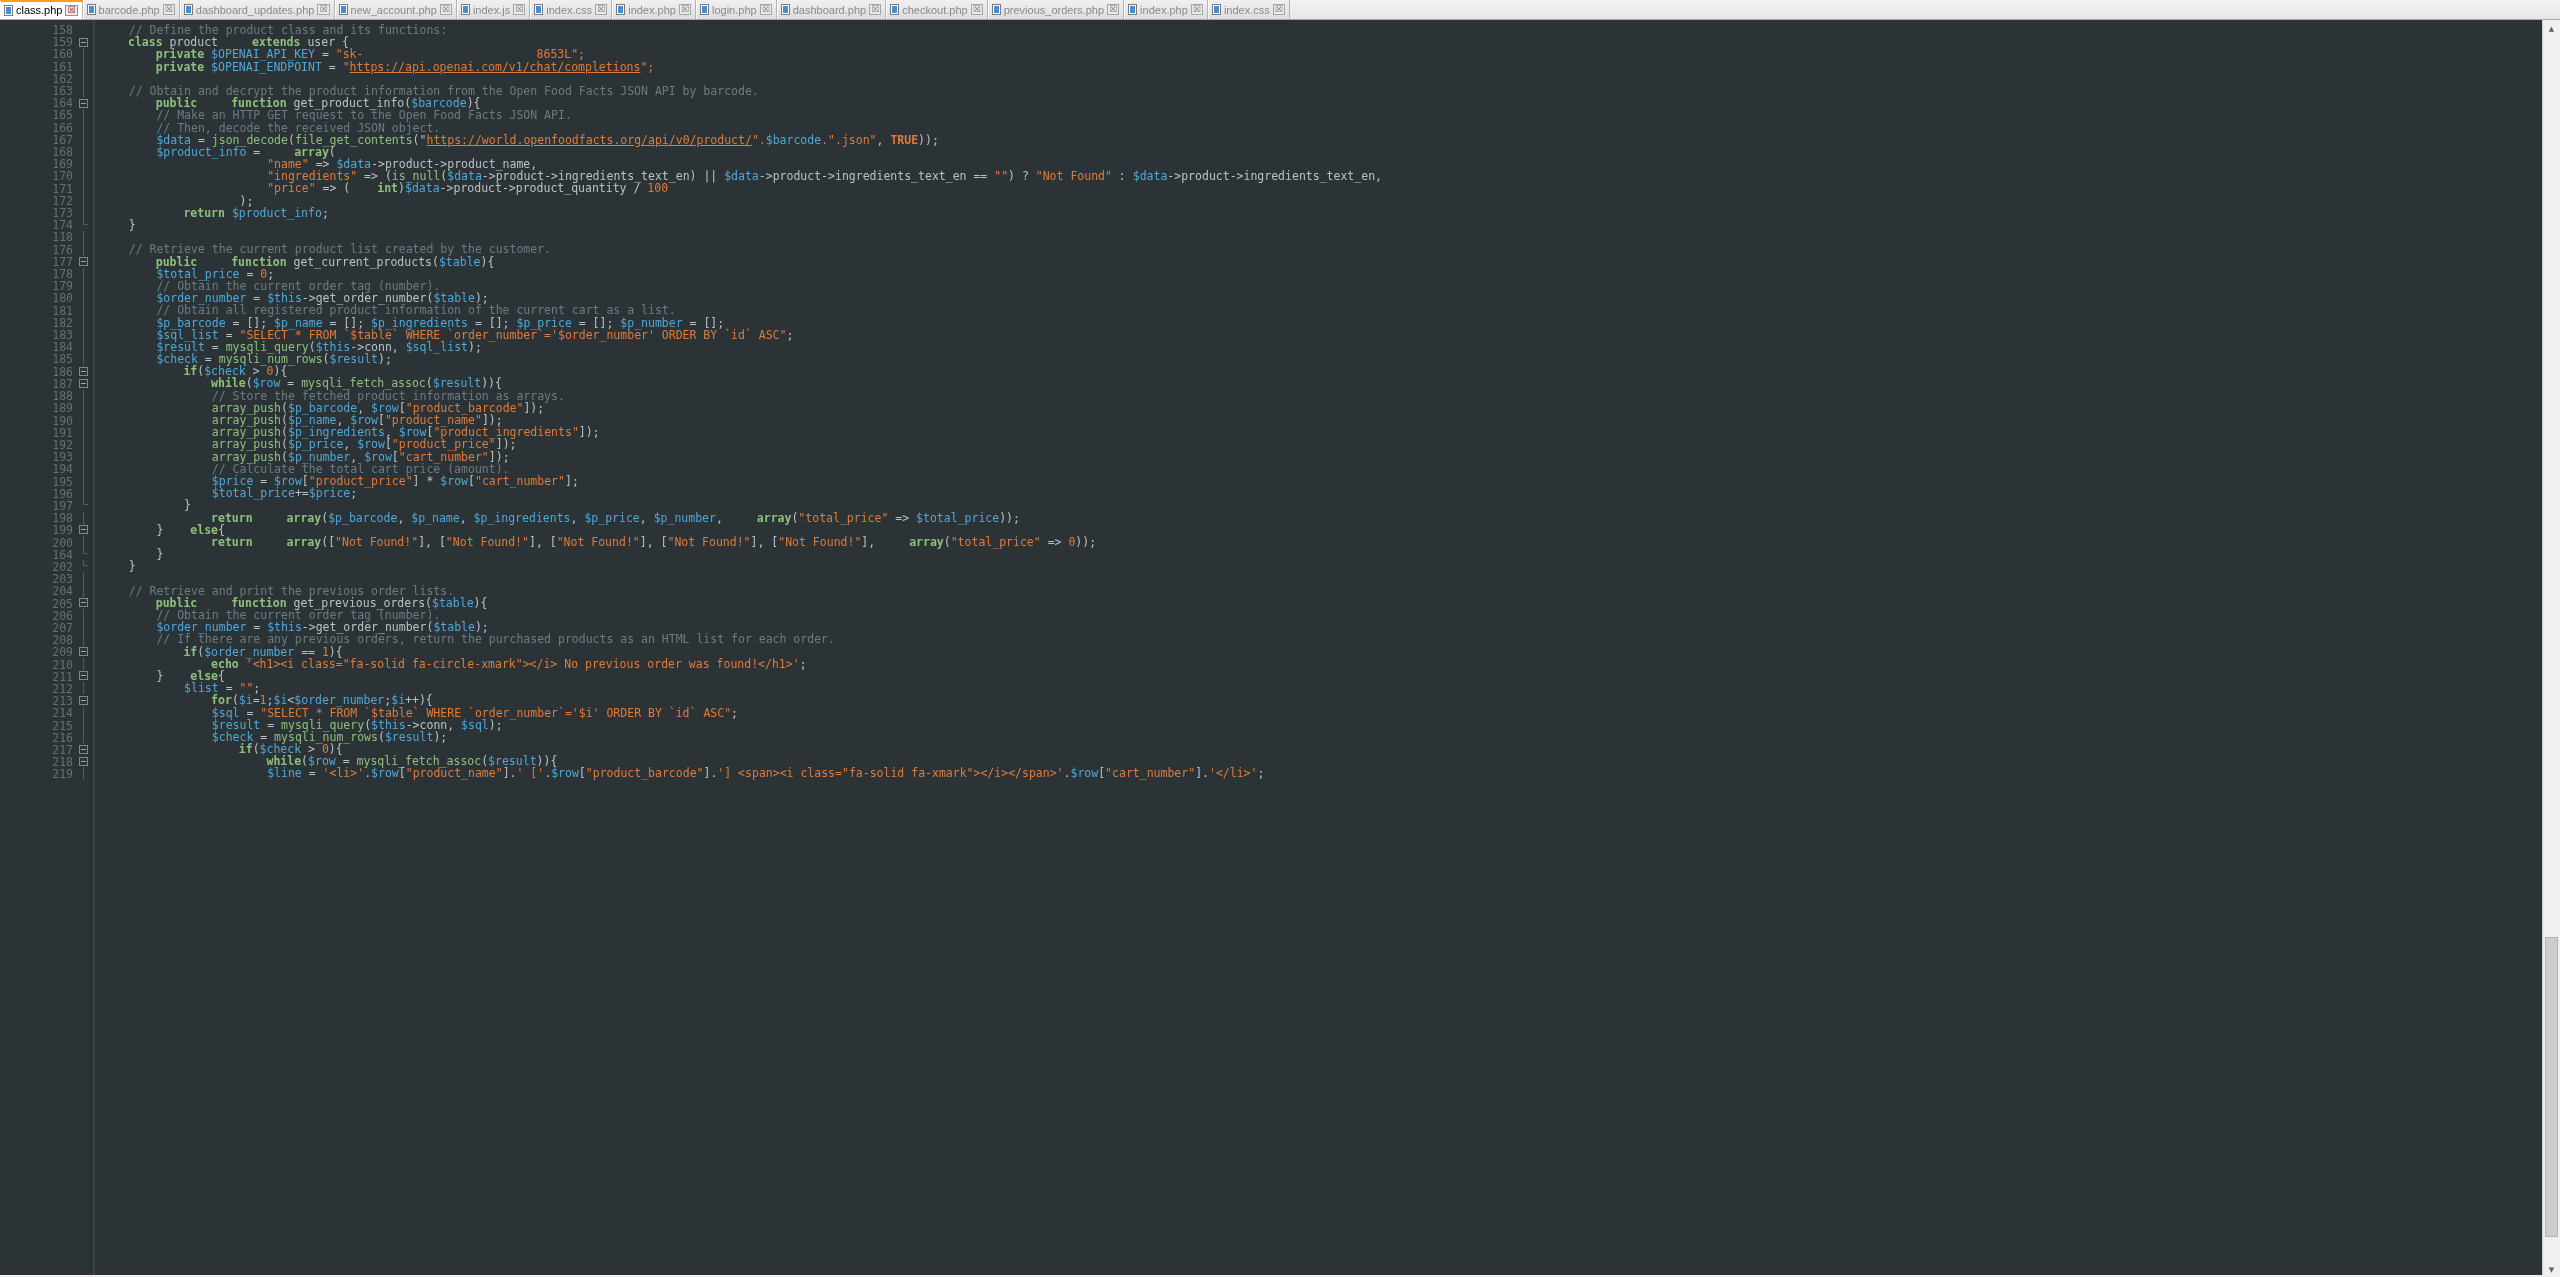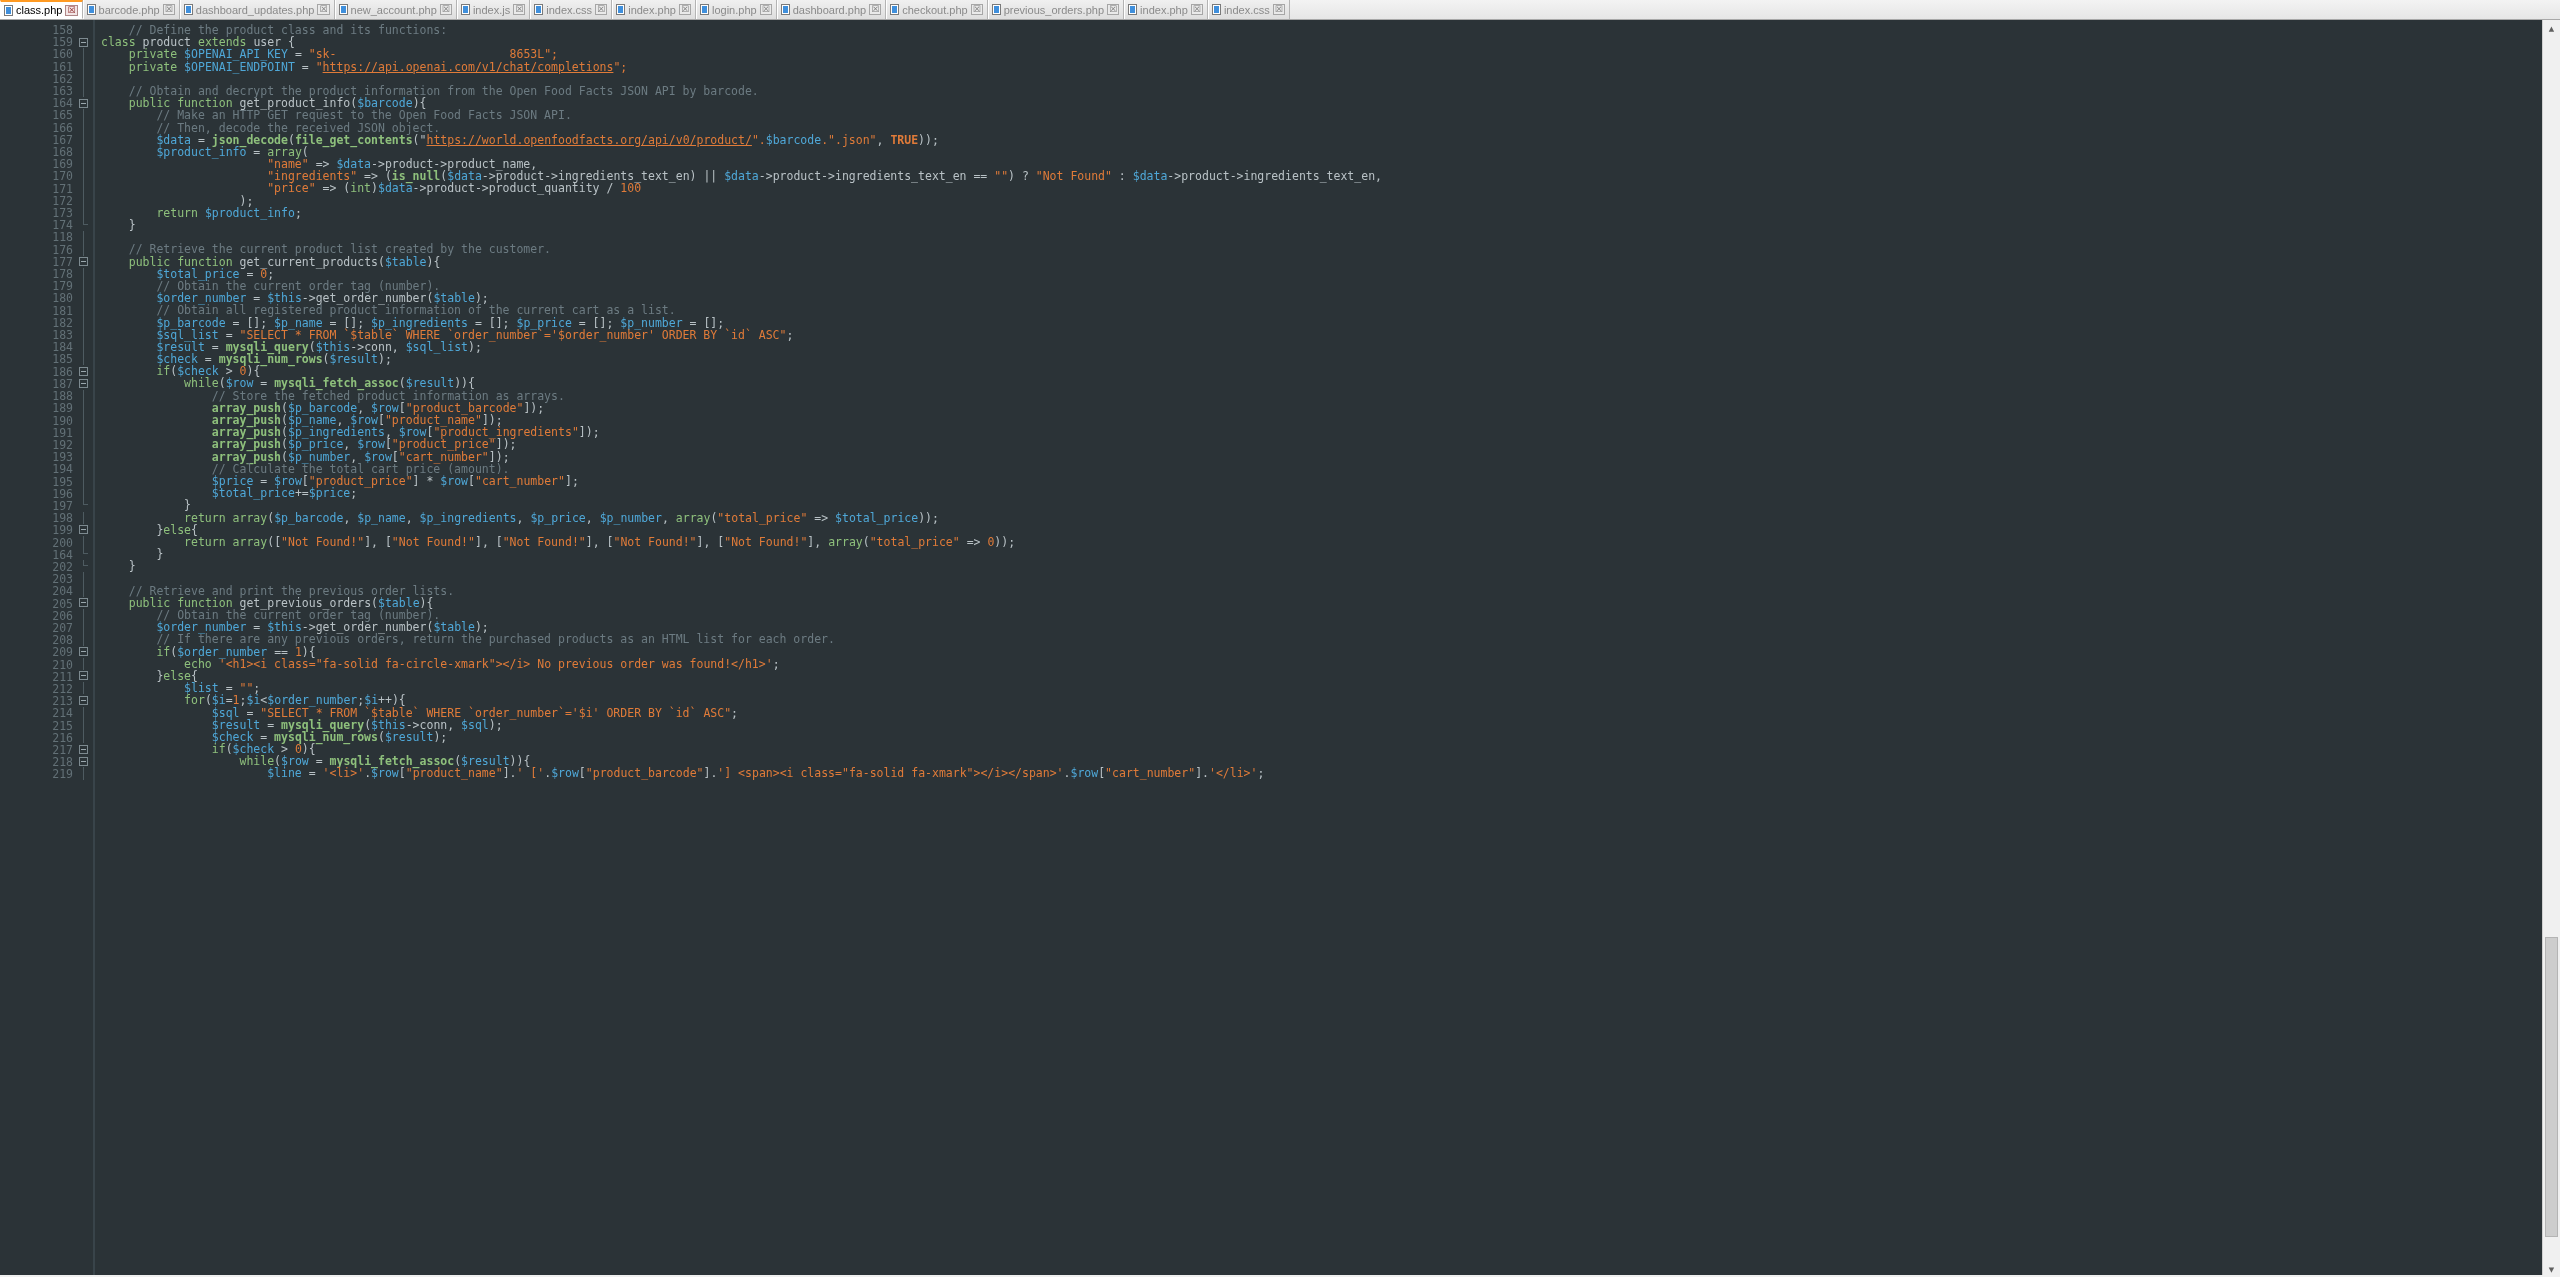--- a/index.html
+++ b/index.html
@@ -137,22 +137,22 @@
     line-height:12.2px;
     white-space:pre;
     color:#cfd8dc;
     overflow:hidden;
     padding-left:6px;
   }
   #code .ln{height:12.2px;}
 
   
   .c   {color:#6c7b82;}                 
-  .kw  {color:#8ec07c;font-weight:normal;}
-  .fn  {color:#8ec07c;font-weight:bold;}
+  .kw  {color:#8ec07c;font-weight:bold;margin-left:27px;}
+  .fn  {color:#8ec07c;font-weight:normal;}
   .id  {color:#b9c2c6;}                 
   .var {color:#4fa8d8;}                 
   .str {color:#e07b39;}                 
   .num {color:#e07b39;}                 
   .op  {color:#b9c2c6;}                 
   .url {color:#e07b39;text-decoration:underline;}
   .bool{color:#e07b39;font-weight:bold;}
 
   
   #vscroll{

